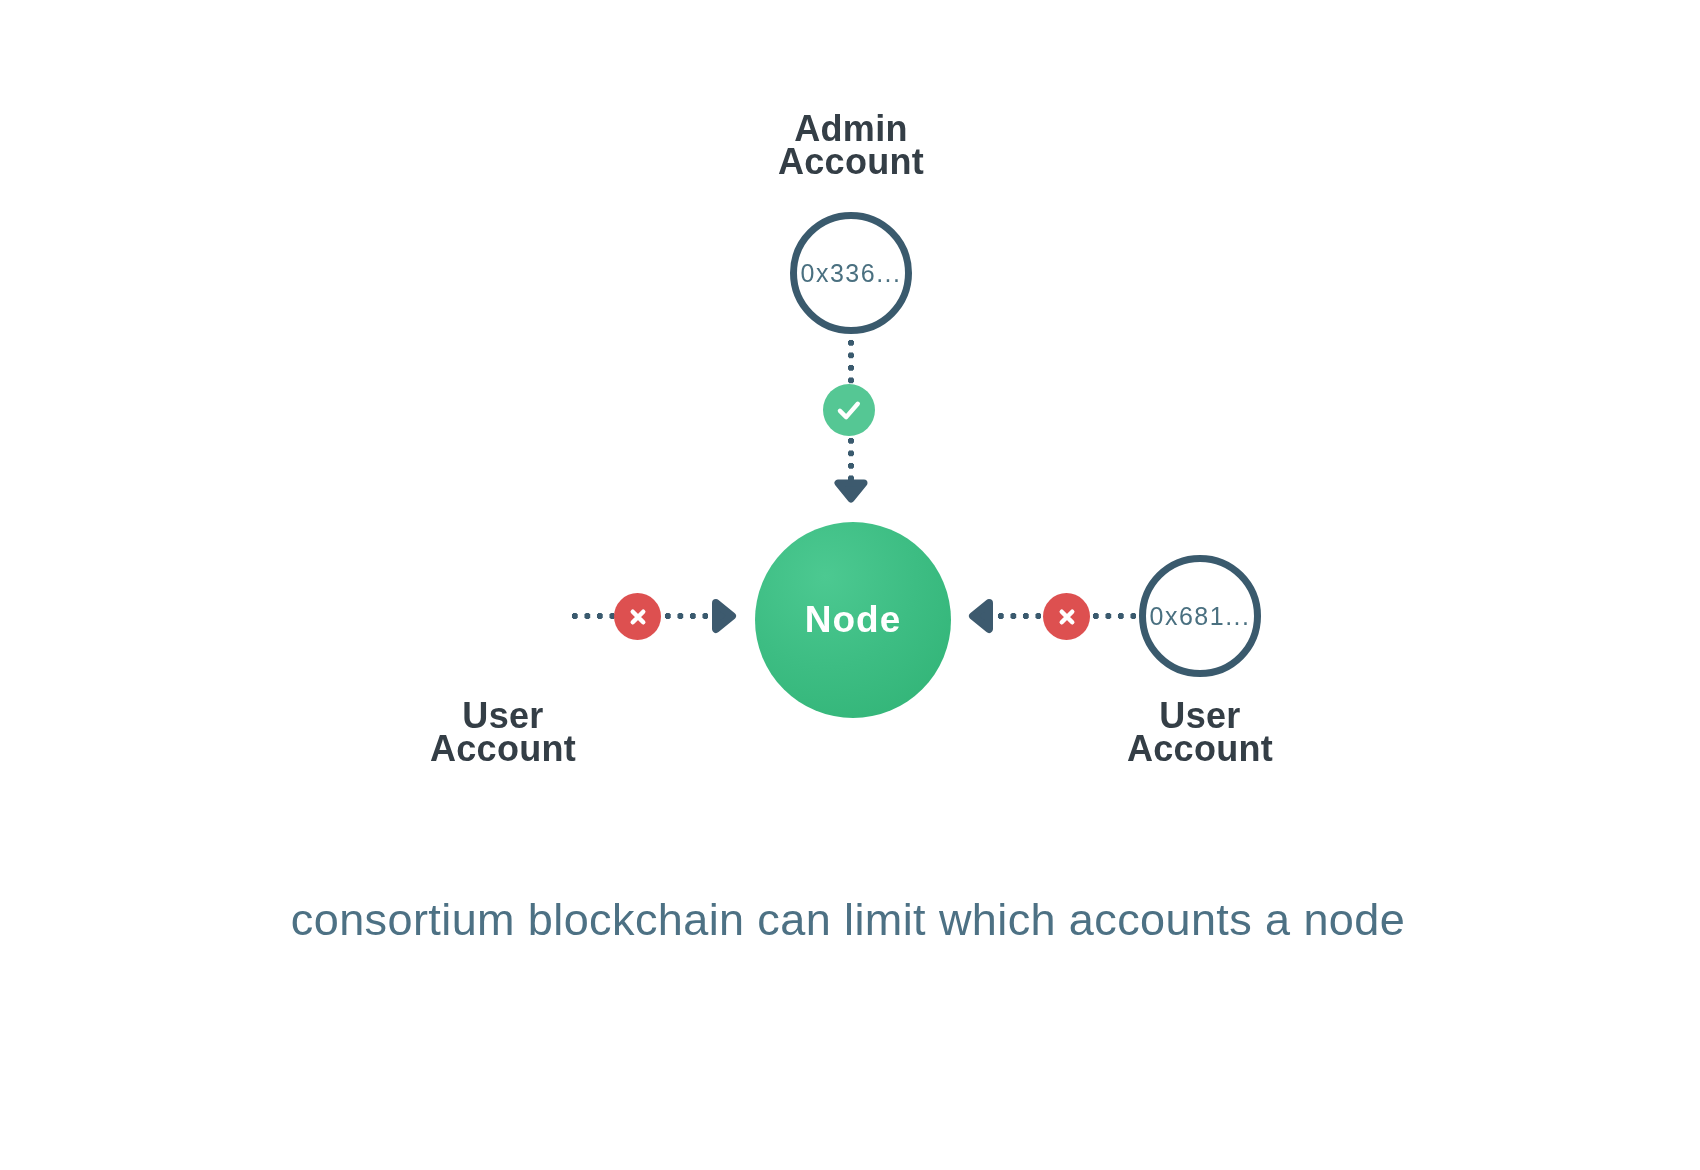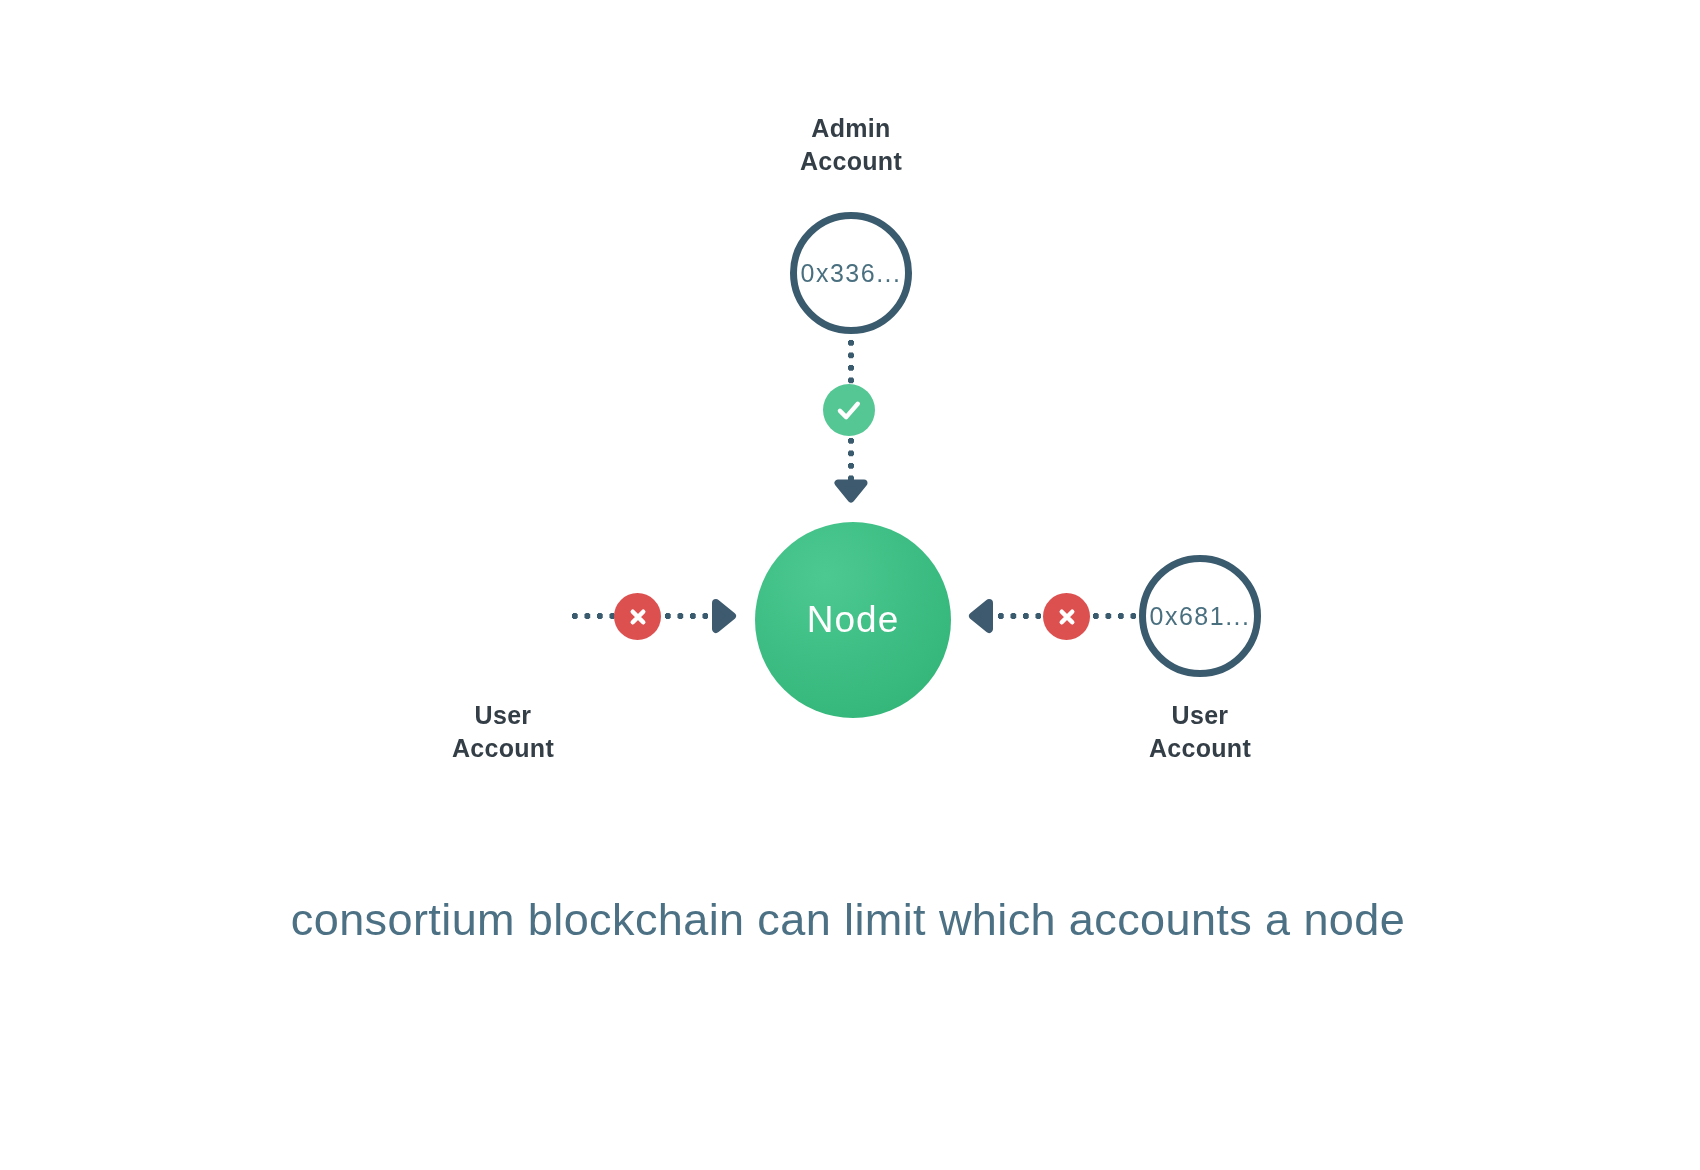--- a/index.html
+++ b/index.html
@@ -11,21 +11,21 @@
     background: #ffffff;
     overflow: hidden;
     font-family: "Liberation Sans", sans-serif;
   }
   .abs { position: absolute; }
 
   
   .acct-label {
     width: 300px;
     text-align: center;
-    font-size: 25px;
+    font-size: 36px;
     font-weight: 700;
     line-height: 33px;
     color: #343e46;
     letter-spacing: 0.3px;
   }
 
   
   .acct-circle {
     width: 122px;
     height: 122px;
@@ -50,21 +50,21 @@
     height: 196px;
     border-radius: 50%;
     background: radial-gradient(circle at 36% 28%, #4cc991 0%, #3dbd83 48%, #2fb274 100%);
     display: flex;
     align-items: center;
     justify-content: center;
   }
   .node-label {
     color: #ffffff;
     font-size: 37px;
-    font-weight: 400;
+    font-weight: 700;
     letter-spacing: 1px;
   }
 
   
   .dots-h {
     height: 8px;
     background-image: radial-gradient(circle 3.2px at 4px 4px, #3a5a6e 98%, transparent 100%);
     background-size: 12.5px 8px;
     background-repeat: repeat-x;
   }

